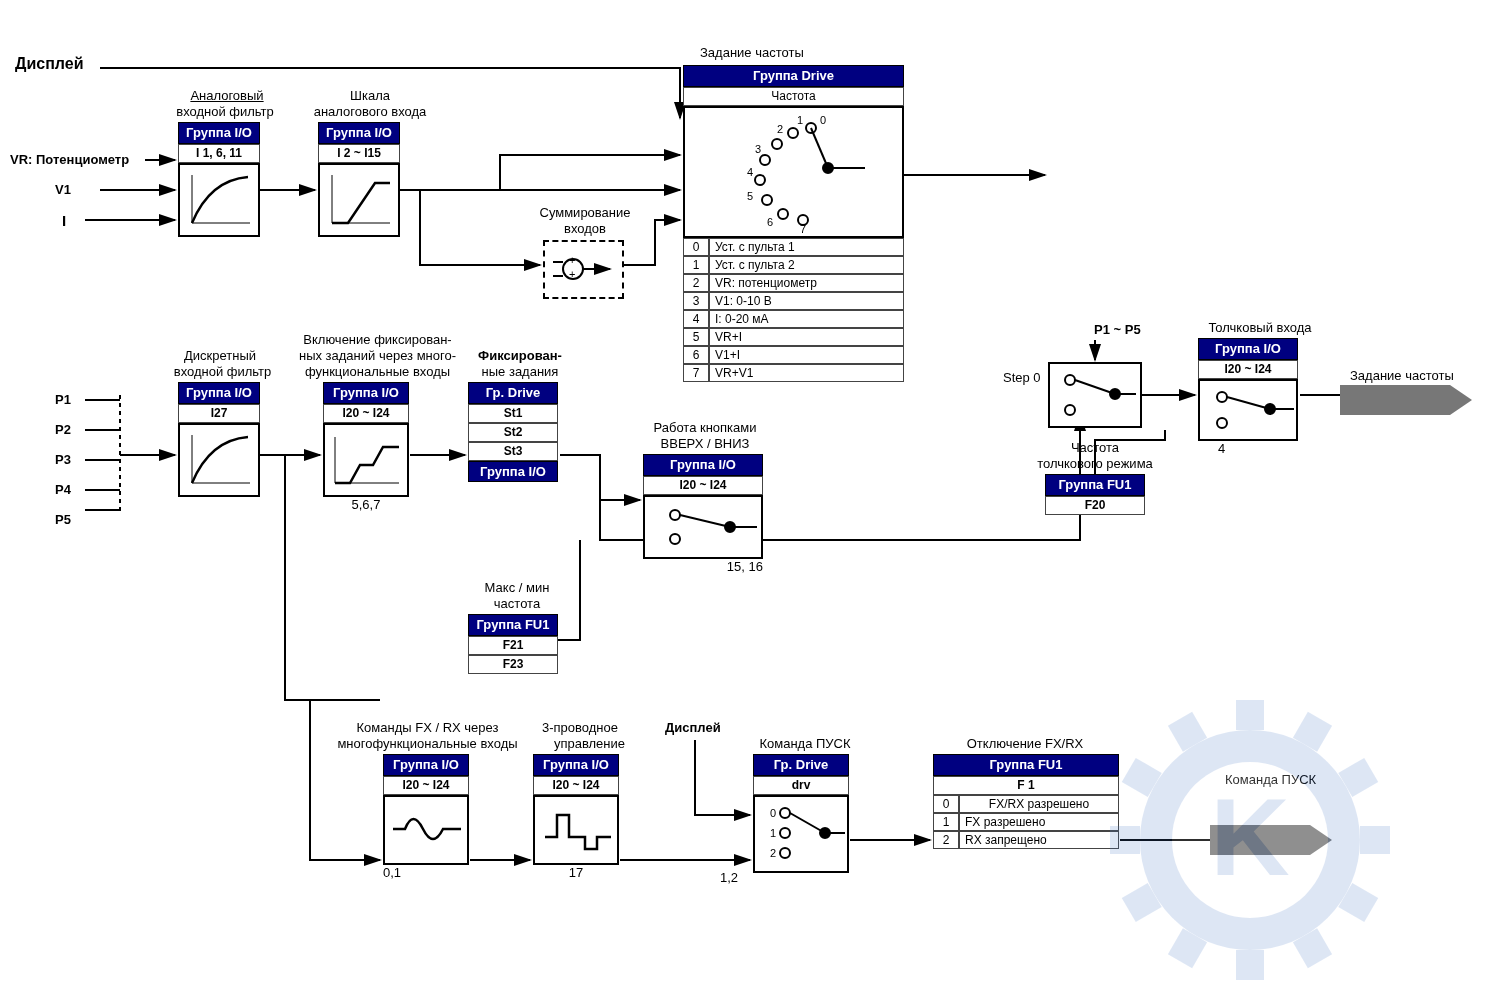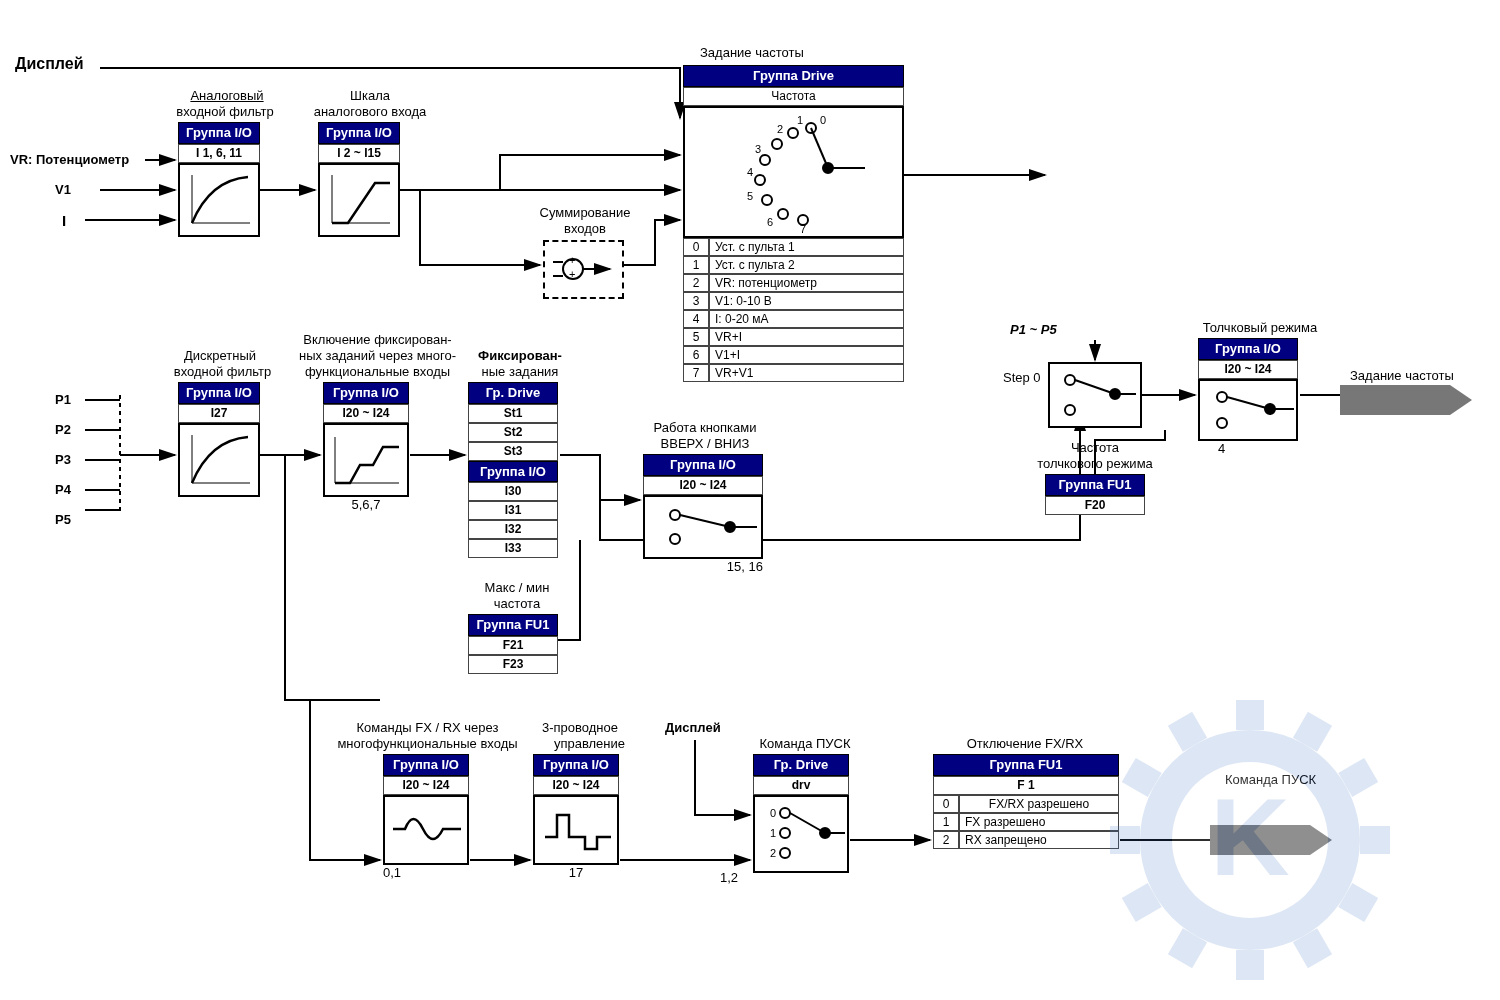--- a/index.html
+++ b/index.html
@@ -241,26 +241,20 @@
 <div class="label" style="left:470px; top:348px; width:100px;font-weight:bold;">Фиксирован-</div>
 <div class="label" style="left:470px; top:364px; width:100px;">ные задания</div>
 <div class="block" style="left:468px; top:382px; width:90px;">
   <div class="hdr">Гр. Drive</div>
   <div id="fixed-rows1">
         <div class="cell">St1</div>
         <div class="cell">St2</div>
         <div class="cell">St3</div>
       </div>
   <div class="hdr">Группа I/O</div>
-  <div id="fixed-rows2">
-        <div class="cell">I30</div>
-        <div class="cell">I31</div>
-        <div class="cell">I32</div>
-        <div class="cell">I33</div>
-      </div>
 </div>
 
 <div class="label" style="left:640px; top:420px; width:130px;">Работа кнопками</div>
 <div class="label" style="left:650px; top:436px; width:110px;">ВВЕРХ / ВНИЗ</div>
 <div class="block" style="left:643px; top:454px; width:120px;">
   <div class="hdr">Группа I/O</div>
   <div class="cell">I20 ~ I24</div>
   <div class="box" style="height:60px;"><svg width="118" height="58">
           <g stroke="#000" stroke-width="2" fill="none">
             <circle cx="30" cy="18" r="5"></circle>
@@ -276,42 +270,42 @@
 <div class="label" style="left:472px; top:580px; width:90px;">Макс / мин</div>
 <div class="label" style="left:482px; top:596px; width:70px;">частота</div>
 <div class="block" style="left:468px; top:614px; width:90px;">
   <div class="hdr">Группа FU1</div>
   <div id="minmax-rows">
         <div class="cell">F21</div>
         <div class="cell">F23</div>
       </div>
 </div>
 
-<div class="label bold" style="left:1010px; top:322px;font-style:italic;">P1 ~ P5</div>
+<div class="label bold" style="left:1094px; top:322px;">P1 ~ P5</div>
 <div class="label" style="left:1003px; top:370px;">Step 0</div>
 <div class="box" style="position:absolute; left:1048px; top:362px; width:90px; height:62px;">
   <svg width="88" height="60">
         <g stroke="#000" stroke-width="2" fill="none">
           <circle cx="20" cy="16" r="5"></circle>
           <circle cx="20" cy="46" r="5"></circle>
           <circle cx="65" cy="30" r="5" fill="#000"></circle>
           <path d="M65 30 L25 16"></path>
           <path d="M70 30 H86"></path>
         </g>
       </svg>
 </div>
 
 <div class="label" style="left:1045px; top:440px; width:100px;">Частота</div>
 <div class="label" style="left:1020px; top:456px; width:150px;">толчкового режима</div>
 <div class="block" style="left:1045px; top:474px; width:100px;">
   <div class="hdr">Группа FU1</div>
   <div class="cell">F20</div>
 </div>
 
-<div class="label" style="left:1195px; top:320px; width:130px;">Толчковый режима</div>
+<div class="label" style="left:1195px; top:320px; width:130px;">Толчковый входа</div>
 <div class="block" style="left:1198px; top:338px; width:100px;">
   <div class="hdr">Группа I/O</div>
   <div class="cell">I20 ~ I24</div>
   <div class="box" style="height:58px;"><svg width="98" height="56">
           <g stroke="#000" stroke-width="2" fill="none">
             <circle cx="22" cy="16" r="5"></circle>
             <circle cx="22" cy="42" r="5"></circle>
             <circle cx="70" cy="28" r="5" fill="#000"></circle>
             <path d="M70 28 L27 16"></path>
             <path d="M75 28 H94"></path>

